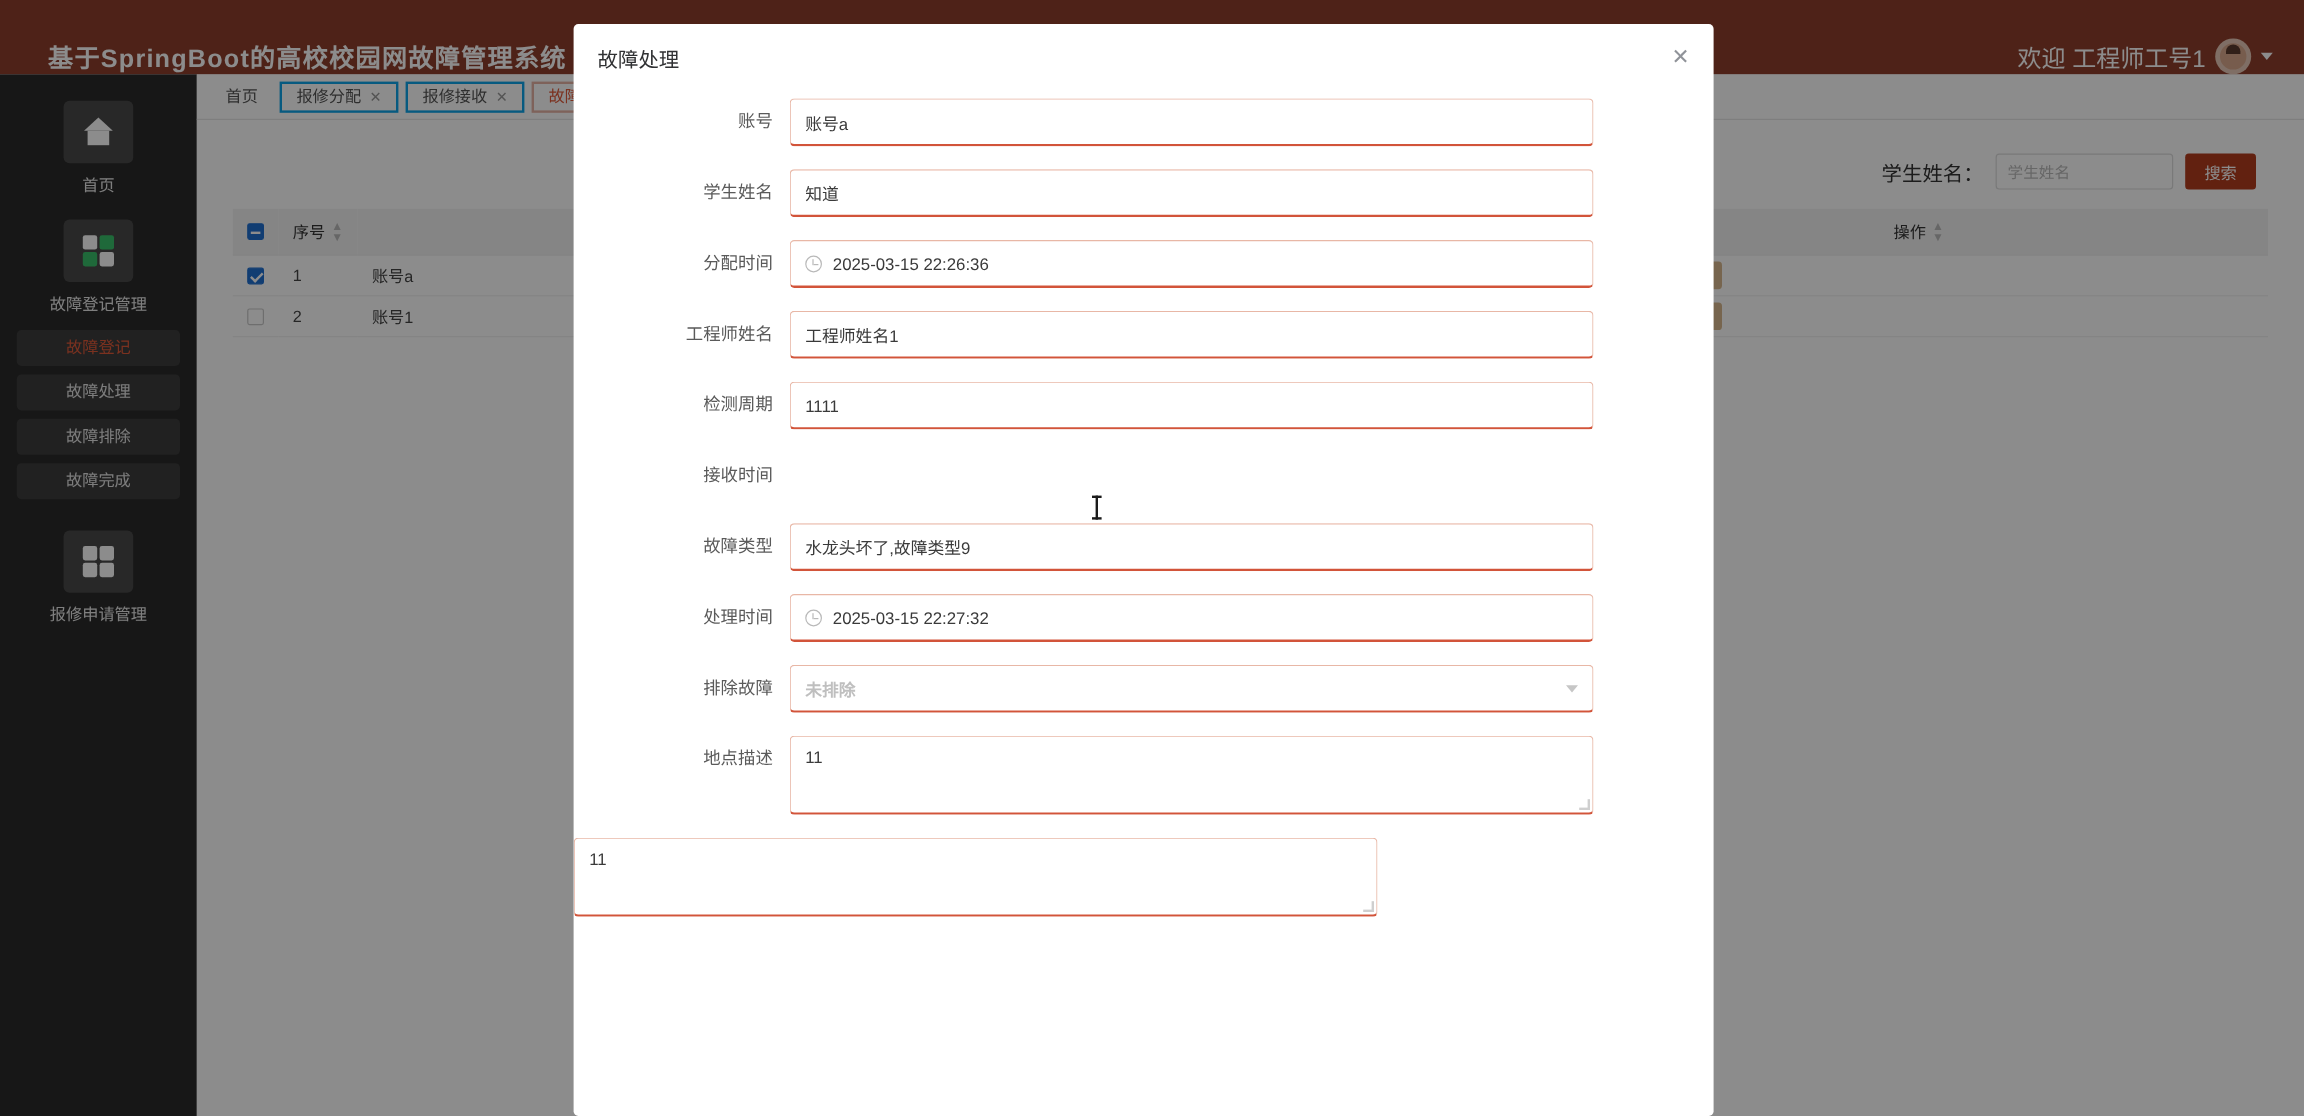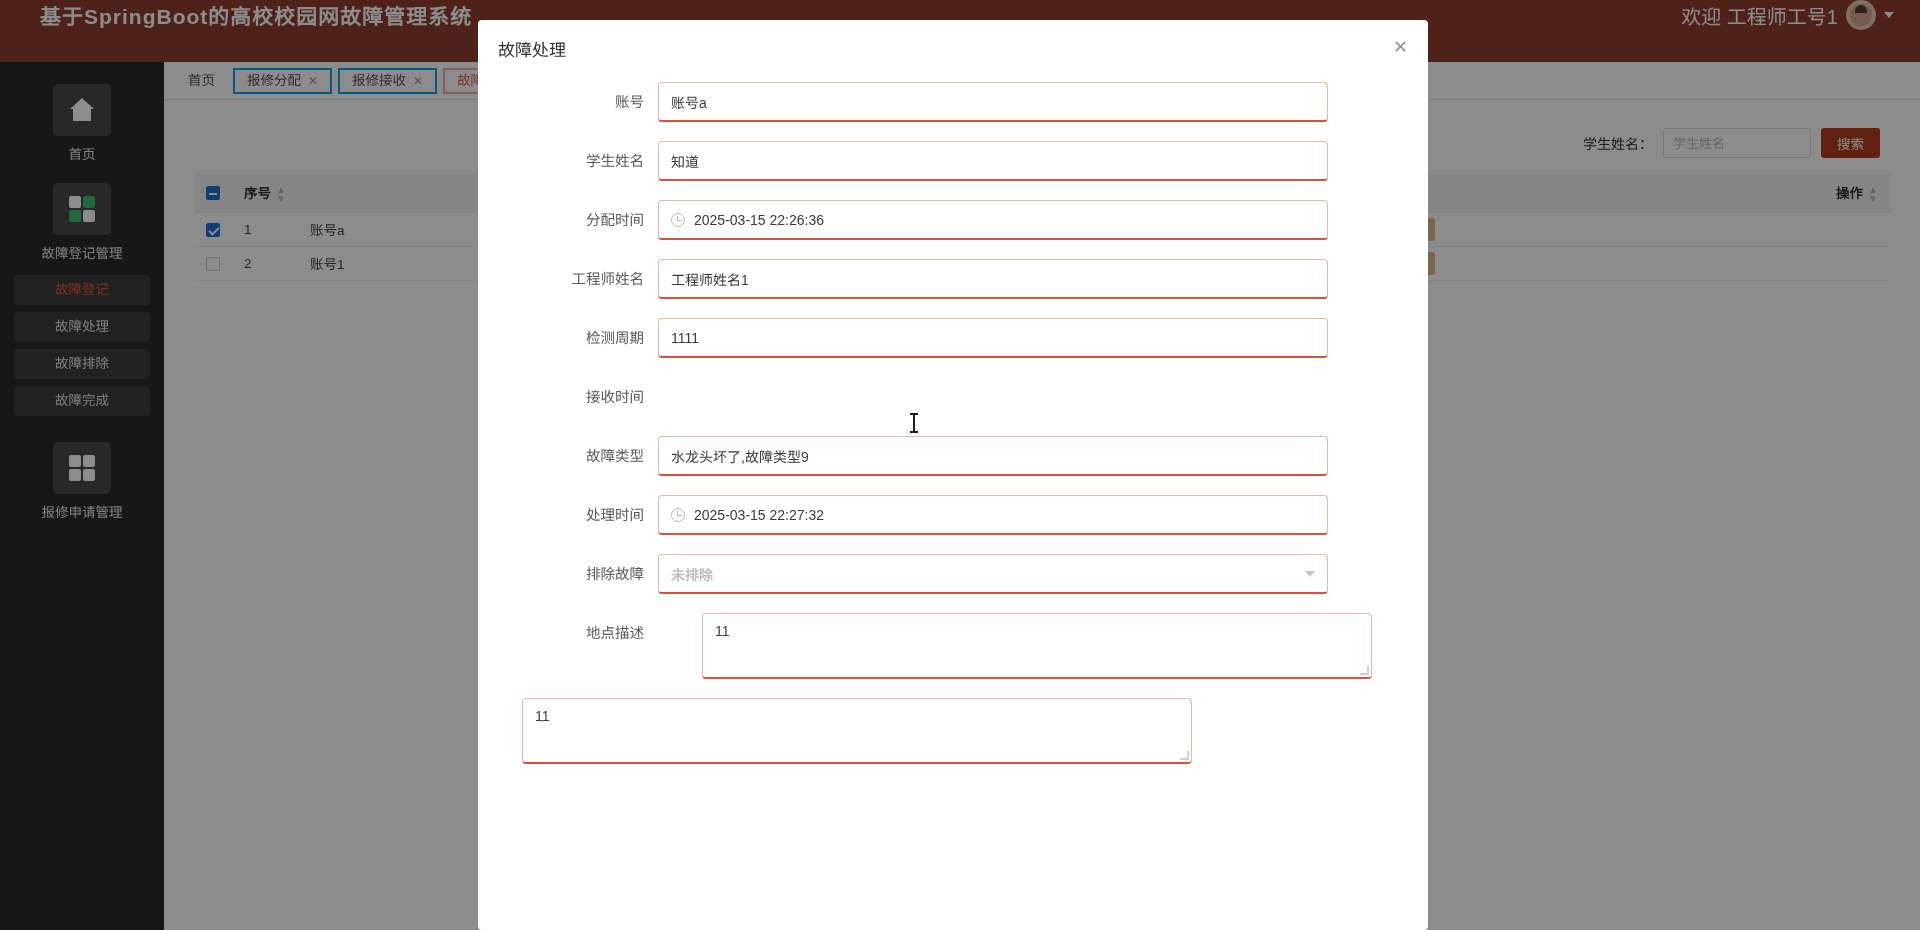--- a/index.html
+++ b/index.html
@@ -15,21 +15,21 @@
     width: 1920px; height: 930px;
     background: #ffffff;
   }
 
   
   .topbar {
     position: absolute; top: 0; left: 0;
     width: 1920px; height: 62px;
     background: #8f3f2d;
     color: #ffffff;
-    display: flex; align-items: flex-start;
+    display: flex; align-items: flex-end;
     justify-content: space-between;
   }
   .topbar-title {
     font-size: 21px;
     font-weight: bold;
     margin-left: 40px;
     letter-spacing: 1px;
     white-space: nowrap;
   }
   .topbar-right {
@@ -151,21 +151,21 @@
   .tab.plain { border: none; }
   .tab.active { color: #e05a3a; border-color: #e6b3a5; }
   .tab .x { font-size: 12px; color: #999; }
 
   .content { padding: 0 30px; position: relative; height: 830px; }
   .searchrow {
     display: flex; align-items: center; justify-content: flex-end;
     gap: 10px;
     padding: 28px 10px 16px 0;
   }
-  .searchlabel { font-size: 14px; color: #333; }
+  .searchlabel { font-size: 17px; color: #333; }
   .searchinput {
     width: 148px; height: 30px;
     border: 1px solid #dcdcdc; border-radius: 3px;
     padding: 0 9px; font-size: 13px; color: #333;
     outline: none;
     font-family: "Liberation Sans", sans-serif;
   }
   .searchinput::placeholder { color: #bbb; }
   .searchbtn {
     height: 30px; padding: 0 16px;
@@ -178,22 +178,22 @@
   table.grid {
     width: 100%;
     border-collapse: collapse;
     font-size: 13.5px;
     color: #444;
     background: #fff;
   }
   table.grid thead th {
     background: #f3f3f3;
     height: 38px;
-    font-weight: bold;
-    text-align: right;
+    font-weight: normal;
+    text-align: center;
     padding: 0 12px;
     color: #333;
     border-bottom: 1px solid #eaeaea;
     white-space: nowrap;
   }
   table.grid tbody td {
     height: 34px;
     padding: 0 12px;
     border-bottom: 1px solid #f0f0f0;
     white-space: nowrap;
@@ -310,21 +310,20 @@
     width: 670px;
     height: 66px;
     border: 1px solid #e8b7a6;
     border-bottom: 2px solid #d2543a;
     border-radius: 4px;
     padding: 9px 12px;
     font-size: 14px;
     color: #3a3a3a;
     background: #fff;
     position: relative;
-    margin-left: 44px;
   }
   .textarea .grip {
     position: absolute; right: 2px; bottom: 2px;
     width: 9px; height: 9px;
     border-right: 2px solid #cfcfcf;
     border-bottom: 2px solid #cfcfcf;
     transform: skewX(0deg);
   }
   .caret-cursor {
     position: absolute;

